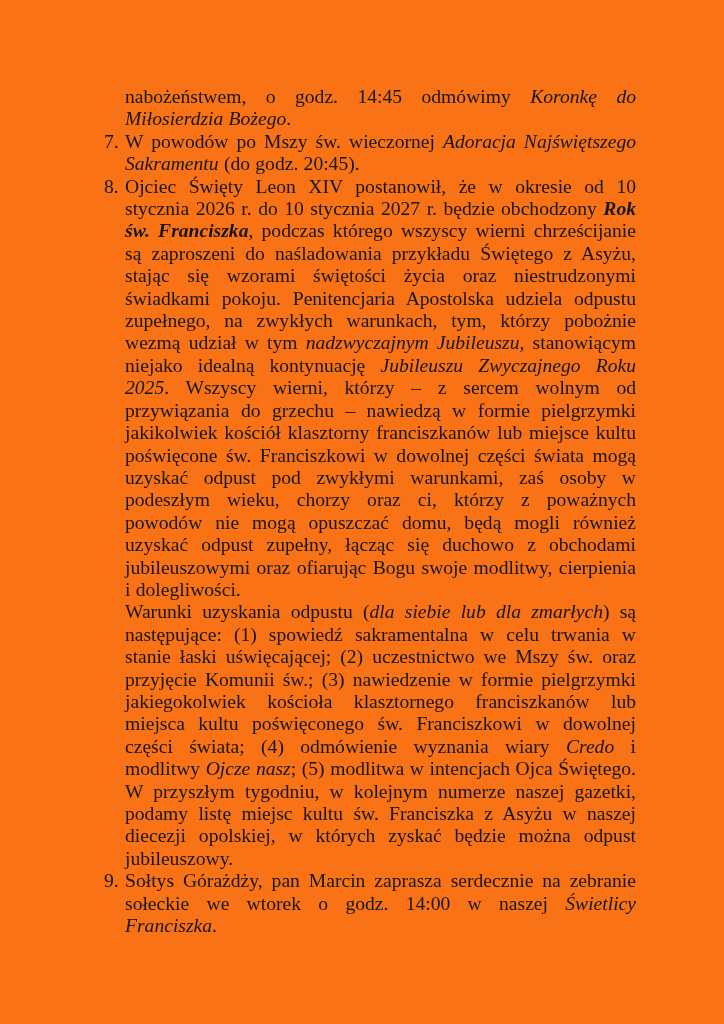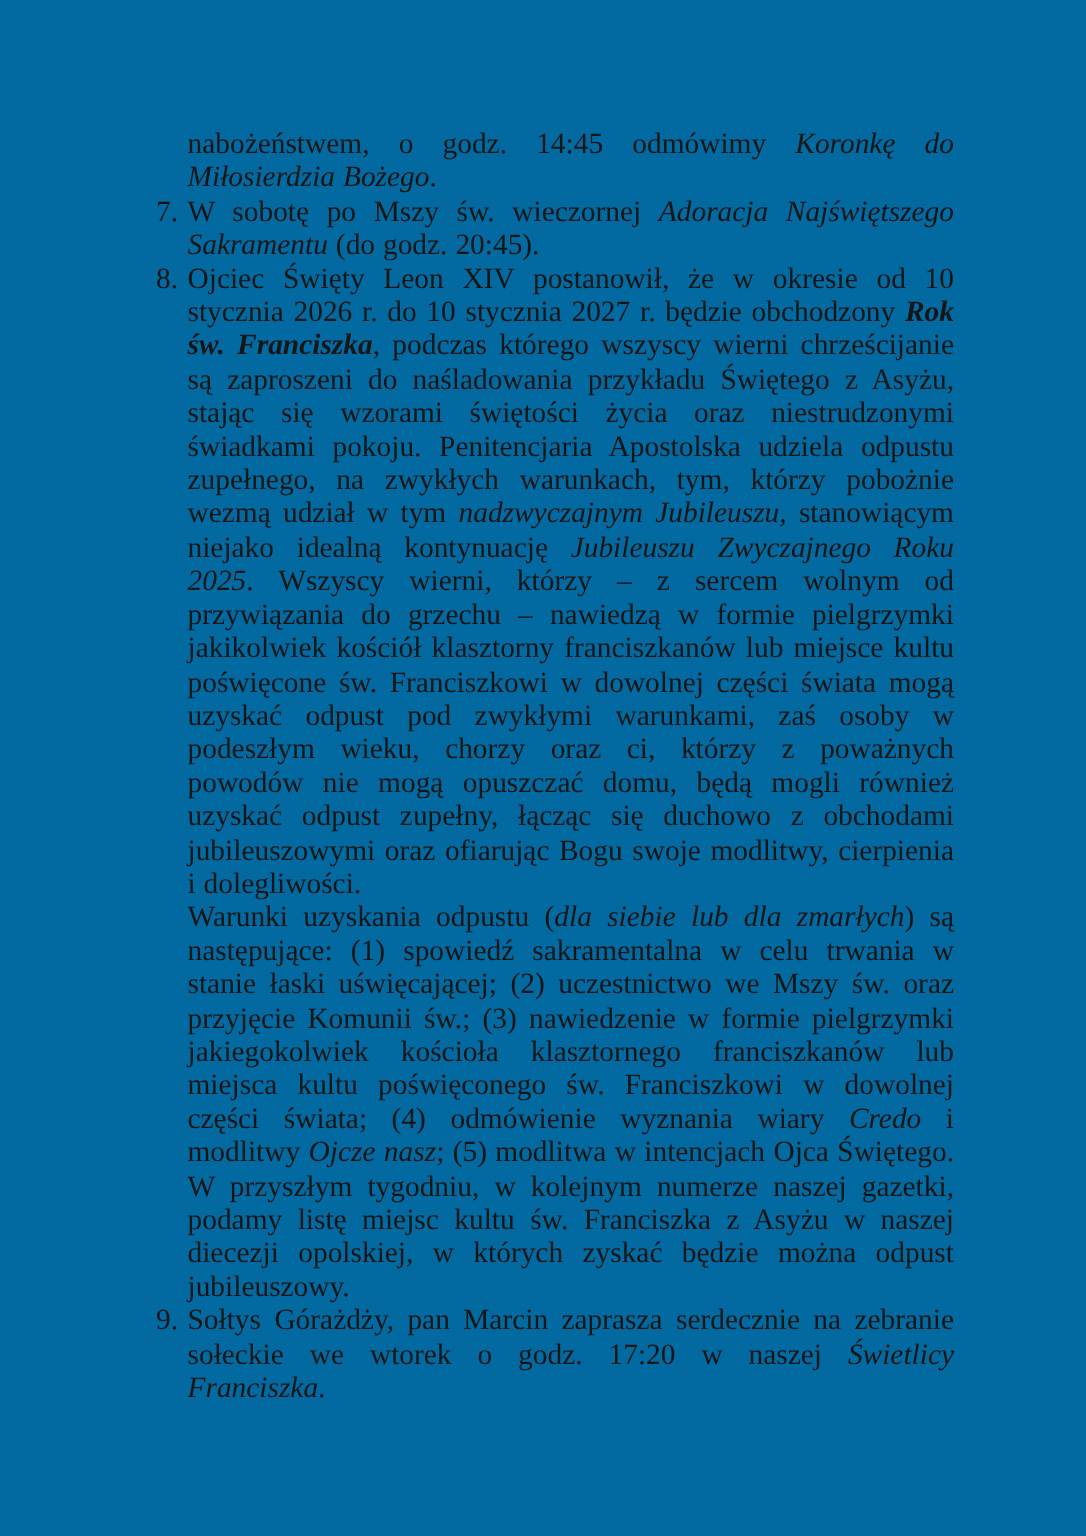--- a/index.html
+++ b/index.html
@@ -4,21 +4,21 @@
 <style>
   html, body {
     margin: 0;
     padding: 0;
     background: #ffffff;
   }
   .page {
     position: relative;
     width: 724px;
     height: 1024px;
-    background: #0369a1;
+    background: #f97316;
     overflow: hidden;
     font-family: "Liberation Serif", "DejaVu Serif", serif;
     color: #161616;
   }
   .textblock {
     position: absolute;
     left: 125px;
     top: 86px;
     width: 511px;
   }
@@ -40,18 +40,18 @@
   }
   .it { font-style: italic; }
   .bi { font-style: italic; font-weight: bold; }
 </style>
 </head>
 <body>
 
 <div class="page">
   <div class="textblock" id="doc">
       <p class="para"><span>nabożeństwem, o godz. 14:45 odmówimy </span><span class="it">Koronkę do Miłosierdzia Bożego</span><span>.</span></p>
-      <p class="para"><span class="num">7.</span><span>W sobotę po Mszy św. wieczornej </span><span class="it">Adoracja Najświętszego Sakramentu</span><span> (do godz. 20:45).</span></p>
+      <p class="para"><span class="num">7.</span><span>W powodów po Mszy św. wieczornej </span><span class="it">Adoracja Najświętszego Sakramentu</span><span> (do godz. 20:45).</span></p>
       <p class="para"><span class="num">8.</span><span>Ojciec Święty Leon XIV postanowił, że w okresie od 10 stycznia 2026 r. do 10 stycznia 2027 r. będzie obchodzony </span><span class="bi">Rok św. Franciszka</span><span>, podczas którego wszyscy wierni chrześcijanie są zaproszeni do naśladowania przykładu Świętego z Asyżu, stając się wzorami świętości życia oraz niestrudzonymi świadkami pokoju. Penitencjaria Apostolska udziela odpustu zupełnego, na zwykłych warunkach, tym, którzy pobożnie wezmą udział w tym </span><span class="it">nadzwyczajnym Jubileuszu,</span><span> stanowiącym niejako idealną kontynuację </span><span class="it">Jubileuszu Zwyczajnego Roku 2025</span><span>. Wszyscy wierni, którzy – z sercem wolnym od przywiązania do grzechu – nawiedzą w formie pielgrzymki jakikolwiek kościół klasztorny franciszkanów lub miejsce kultu poświęcone św. Franciszkowi w dowolnej części świata mogą uzyskać odpust pod zwykłymi warunkami, zaś osoby w podeszłym wieku, chorzy oraz ci, którzy z poważnych powodów nie mogą opuszczać domu, będą mogli również uzyskać odpust zupełny, łącząc się duchowo z obchodami jubileuszowymi oraz ofiarując Bogu swoje modlitwy, cierpienia i dolegliwości.</span></p>
       <p class="para"><span>Warunki uzyskania odpustu (</span><span class="it">dla siebie lub dla zmarłych</span><span>) są następujące: (1) spowiedź sakramentalna w celu trwania w stanie łaski uświęcającej; (2) uczestnictwo we Mszy św. oraz przyjęcie Komunii św.; (3) nawiedzenie w formie pielgrzymki jakiegokolwiek kościoła klasztornego franciszkanów lub miejsca kultu poświęconego św. Franciszkowi w dowolnej części świata; (4) odmówienie wyznania wiary </span><span class="it">Credo</span><span> i modlitwy </span><span class="it">Ojcze nasz</span><span>; (5) modlitwa w intencjach Ojca Świętego. W przyszłym tygodniu, w kolejnym numerze naszej gazetki, podamy listę miejsc kultu św. Franciszka z Asyżu w naszej diecezji opolskiej, w których zyskać będzie można odpust jubileuszowy.</span></p>
-      <p class="para"><span class="num">9.</span><span>Sołtys Górażdży, pan Marcin zaprasza serdecznie na zebranie sołeckie we wtorek o godz. 17:20 w naszej </span><span class="it">Świetlicy Franciszka</span><span>.</span></p>
+      <p class="para"><span class="num">9.</span><span>Sołtys Górażdży, pan Marcin zaprasza serdecznie na zebranie sołeckie we wtorek o godz. 14:00 w naszej </span><span class="it">Świetlicy Franciszka</span><span>.</span></p>
     </div>
 </div>
 
 </body></html>

